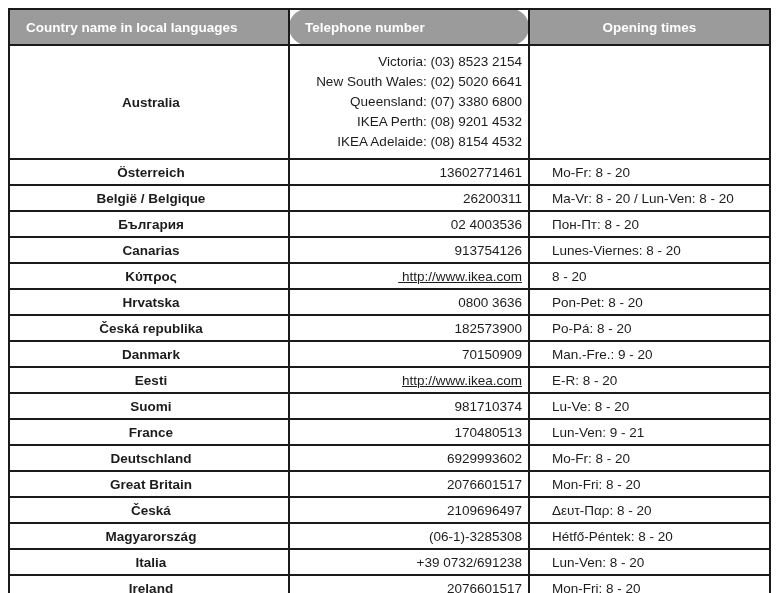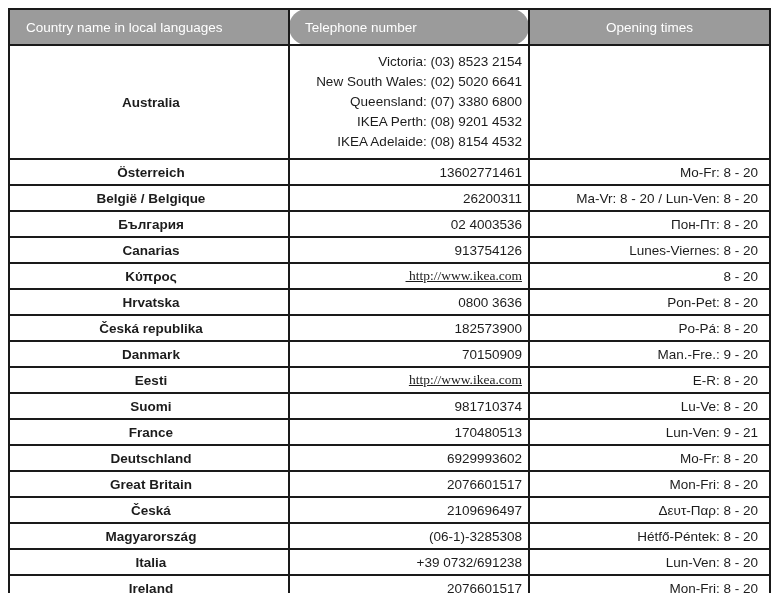--- a/index.html
+++ b/index.html
@@ -27,49 +27,48 @@
     border: 2px solid #1a1a1a;
     font-size: 13.5px;
     vertical-align: middle;
   }
   col.c1 { width: 280px; }
   col.c2 { width: 240px; }
   col.c3 { width: 241px; }
   thead th {
     background: #9b9b9b;
     color: #ffffff;
-    font-weight: normal;
+    font-weight: bold;
     font-size: 14px;
     height: 36px;
     padding: 0 10px;
   }
   thead th.col-country { text-align: left; padding-left: 16px; }
   thead th.col-phone   { text-align: left; padding-left: 15px; border-radius: 18px; }
   thead th.col-opening { text-align: center; }
   td.country-cell {
     font-weight: bold;
     text-align: center;
     padding: 4px 6px 4px 10px;
   }
   td.phone-cell {
     text-align: right;
     padding: 4px 6px 4px 15px;
   }
   td.opening-cell {
-    text-align: right;
-    padding: 4px 11px;
+    text-align: left;
+    padding: 4px 22px;
   }
   tr.single-row td { height: 26px; }
   tr.multi-row td.phone-cell { padding-top: 6px; padding-bottom: 6px; }
   .phone-line { line-height: 20px; }
   a.table-link {
     color: #1c1c1c;
     text-decoration: underline;
     white-space: pre;
-    font-family: Liberation Serif, serif;
   }
 </style>
 </head>
 <body>
 
 <div class="page">
   <table class="contact-table">
     <colgroup>
       <col class="c1">
         <col class="c2">

